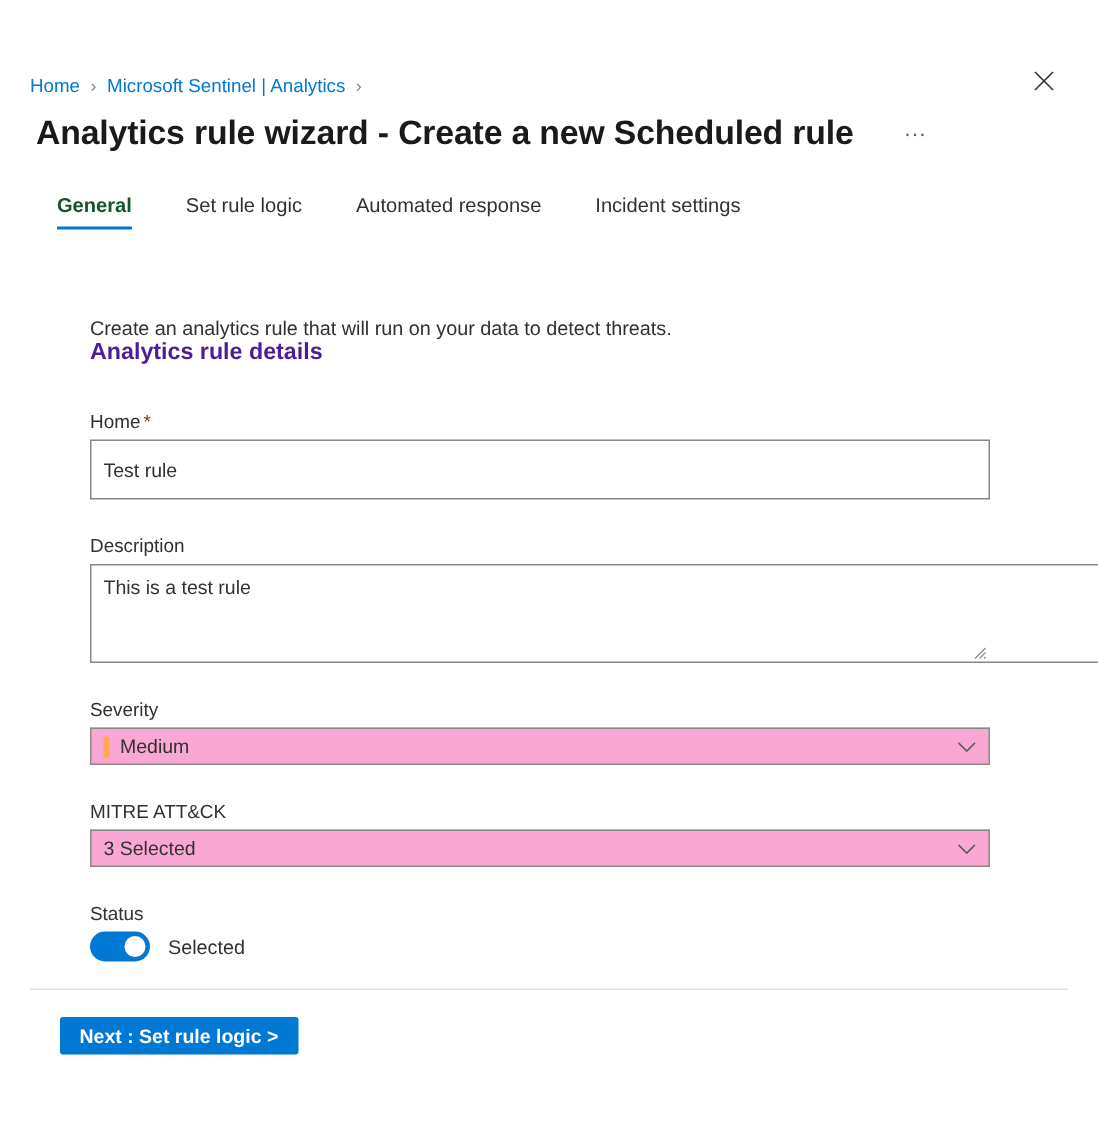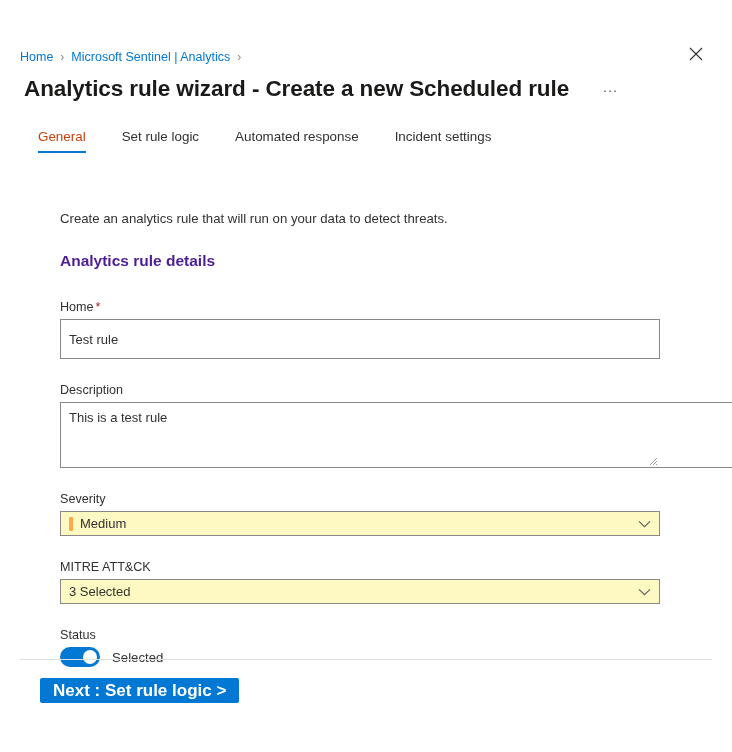--- a/index.html
+++ b/index.html
@@ -90,41 +90,40 @@
   .tab {
     position: relative;
     font-size: 13.4px;
     color: #323130;
     padding: 0 0 9px 0;
     margin-right: 36px;
     cursor: pointer;
     white-space: nowrap;
   }
   .tab.active {
-    font-weight: 400;
-    color: #c2410c;
+    font-weight: 700;
+    color: #14532d;
   }
   .tab.active::after {
     content: "";
     position: absolute;
     left: 0;
     right: 0;
     bottom: 0;
     height: 2.5px;
     background: #0078d4;
   }
 
   
   .body {
     padding: 48px 0 0 60px;
   }
   .intro {
     font-size: 13.2px;
     color: #323130;
-    margin-bottom: 26px;
   }
   .section-heading {
     font-size: 15.5px;
     font-weight: 700;
     color: #4c1d95;
     margin-bottom: 30px;
   }
   .field { margin-bottom: 24px; }
   .field-label {
     font-size: 12.6px;
@@ -169,21 +168,21 @@
     width: 10px;
     height: 10px;
     pointer-events: none;
   }
 
   
   .select-box {
     width: 600px;
     height: 25px;
     border: 1px solid #8a8886;
-    background: #fef9c3;
+    background: #f9a8d4;
     display: flex;
     align-items: center;
     padding: 0 8px 0 8px;
     cursor: pointer;
     position: relative;
   }
   .sev-swatch {
     width: 4px;
     height: 14px;
     border-radius: 1px;
@@ -239,21 +238,21 @@
     left: 40px;
     top: 678px;
   }
   .primary-btn {
     background: #0078d4;
     color: #ffffff;
     border: none;
     height: 25px;
     padding: 0 13px;
     font-family: "Liberation Sans", sans-serif;
-    font-size: 17px;
+    font-size: 13px;
     font-weight: 700;
     cursor: pointer;
     border-radius: 2px;
     line-height: 25px;
   }
 </style>
 </head>
 <body>
 
 <div class="breadcrumb">

